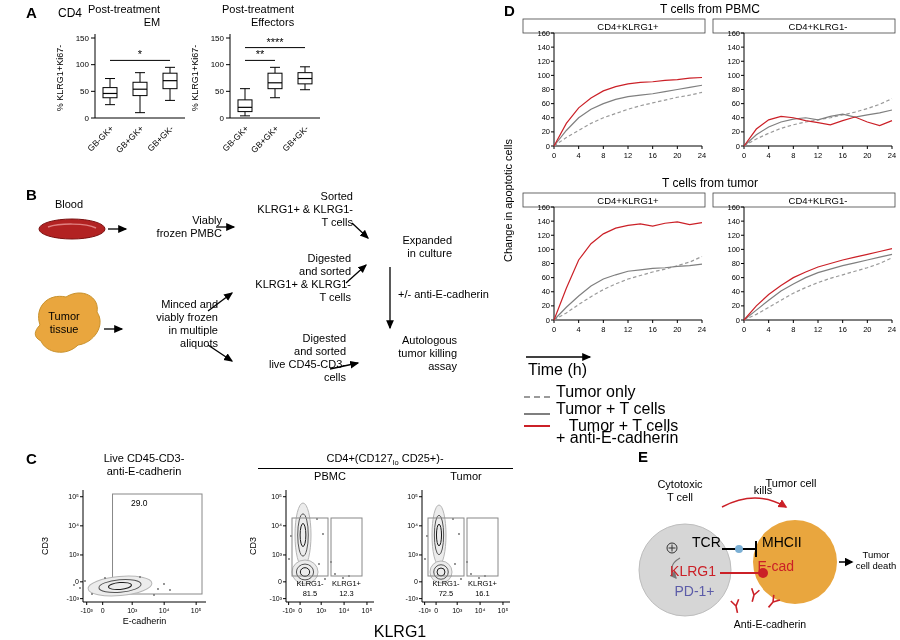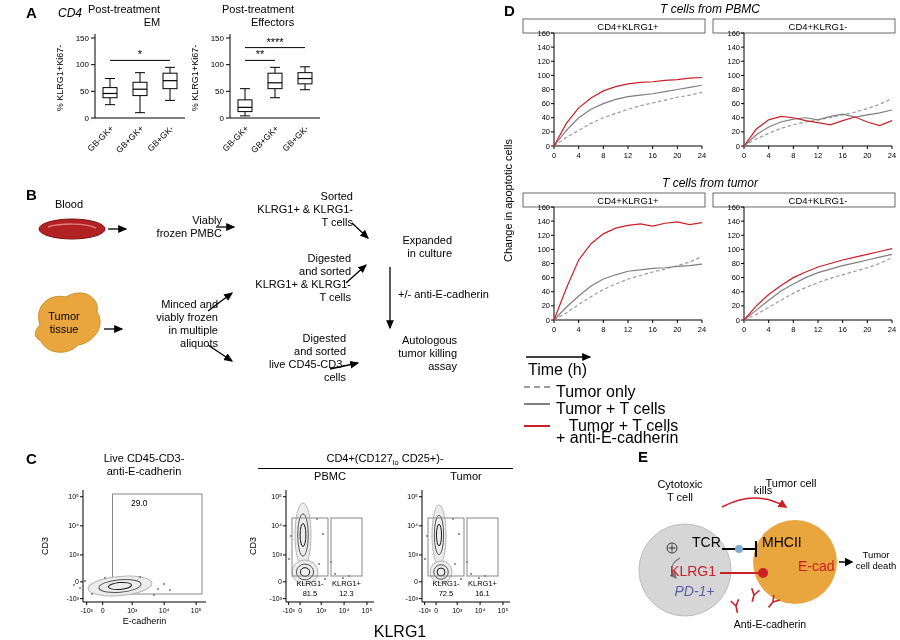--- a/index.html
+++ b/index.html
@@ -7,23 +7,23 @@
   body{position:relative;background:#fff;color:#000;font-family:"Liberation Sans",sans-serif;overflow:hidden;}
   .abs{position:absolute;}
   .pre{white-space:pre-line;text-align:right;}
   .ctr{text-align:center;}
   .rt{text-align:right;}
   .plabel{font-weight:bold;font-size:15px;}
   .t9{font-size:14px;line-height:11px;}
   .t10{font-size:16px;line-height:12px;}
   .t105{font-size:10.5px;line-height:12px;}
   .t11{font-size:11px;line-height:13px;}
-  .t12{font-size:12px;line-height:14px;font-style:italic;}
+  .t12{font-size:12px;line-height:14px;}
   svg text{font-family:"Liberation Sans",sans-serif;}
-  .leg-row{display:flex;align-items:flex-start;gap:6px;margin-bottom:5px;}
+  .leg-row{display:flex;align-items:flex-end;gap:6px;margin-bottom:5px;}
   .leg-row.top{align-items:flex-start;}
   .leg-line{display:inline-block;width:26px;border-top:2px solid #000;}
   .leg-line.dashed{border-top-style:dashed;}
   .hline{border-top:1px solid #000;height:0;}
 </style>
 </head>
 <body>
 
 <div class="abs plabel" style="left:26px;top:4px">A</div>
 <div class="abs t12" style="left:58px;top:6px">CD4</div>
@@ -525,18 +525,18 @@
     <circle cx="62" cy="103" r="5" stroke="#333" fill="none"></circle>
     <path d="M62,99.5 v7 M58.5,103 h7" stroke="#333" stroke-width="1"></path>
     <path d="M70,113 q -14,8 -4,20" fill="none" stroke="#777" stroke-width="1.2" marker-end="url(#arrGray)"></path>
   </svg>
 <div class="abs t11 pre ctr" style="left:642px;top:478px;width:76px">Cytotoxic
 T cell</div>
 <div class="abs t11 ctr" style="left:738px;top:484px;width:50px">kills</div>
 <div class="abs t11 ctr" style="left:751px;top:477px;width:80px">Tumor cell</div>
 <div class="abs t9 rt" style="left:692px;top:537px;width:26px">TCR</div>
 <div class="abs t9 rt" style="left: 666px; top: 566px; width: 50px; color: rgb(203, 32, 39);">KLRG1</div>
-<div class="abs t9 ctr" style="left: 672px; top: 586px; width: 45px; color: rgb(92, 92, 168); font-style: italic;">PD-1+</div>
+<div class="abs t9 ctr" style="left: 672px; top: 586px; width: 45px; color: rgb(92, 92, 168);">PD-1+</div>
 <div class="abs t9" style="left:762px;top:537px;width:50px">MHCII</div>
-<div class="abs t9" style="left: 798px; top: 561px; width: 45px; color: rgb(203, 32, 39);">E-cad</div>
+<div class="abs t9" style="left: 749px; top: 561px; width: 45px; color: rgb(203, 32, 39); text-align: right;">E-cad</div>
 <div class="abs t105 ctr" style="left:710px;top:618px;width:120px">Anti-E-cadherin</div>
 <div class="abs pre ctr" style="left:853px;top:549px;width:46px;font-size:9.5px;line-height:11px">Tumor
 cell death</div>
 
 </body></html>

